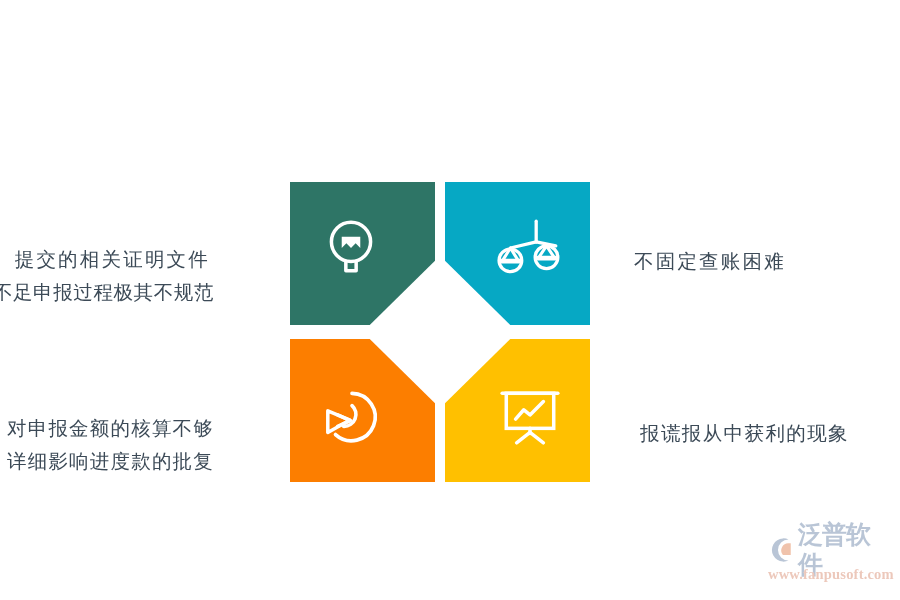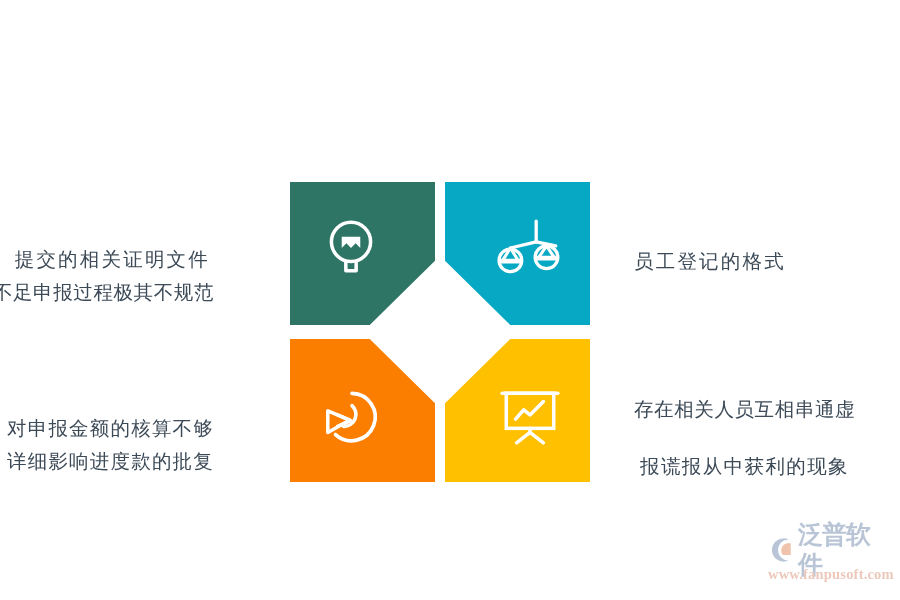--- a/index.html
+++ b/index.html
@@ -155,30 +155,29 @@
 <body style="background: rgb(255, 255, 255);">
 
 <div class="canvas">
 
   <div class="caption caption-left caption-tl" style="color: rgb(60, 74, 87);">
     <span class="cap-line">提交的相关证明文件</span>
     <span class="cap-line">不足申报过程极其不规范</span>
   </div>
 
   <div class="caption caption-right caption-tr" style="color: rgb(60, 74, 87);">
-    <span class="cap-line">员工登记的格式</span>
+    <span class="cap-line">不固定查账困难</span>
   </div>
 
   <div class="caption caption-left caption-bl" style="color: rgb(60, 74, 87);">
     <span class="cap-line">对申报金额的核算不够</span>
     <span class="cap-line">详细影响进度款的批复</span>
   </div>
 
   <div class="caption caption-right caption-br" style="color: rgb(60, 74, 87);">
-    <span class="cap-line">存在相关人员互相串通虚</span>
     <span class="cap-line">报谎报从中获利的现象</span>
   </div>
 
   <div class="tile-cluster">
 
     <div class="tile tile-tl" style="background: rgb(46, 117, 102);">
       <span class="tile-icon">
         <svg viewBox="0 0 64 64" fill="none" xmlns="http://www.w3.org/2000/svg">
           <circle cx="32" cy="26" r="19" stroke="#ffffff" stroke-width="3.4"></circle>
           <path d="M23 21 L23 32 L27.5 27.5 L32 32 L36.5 27.5 L41 32 L41 21 Z" fill="#ffffff"></path>

